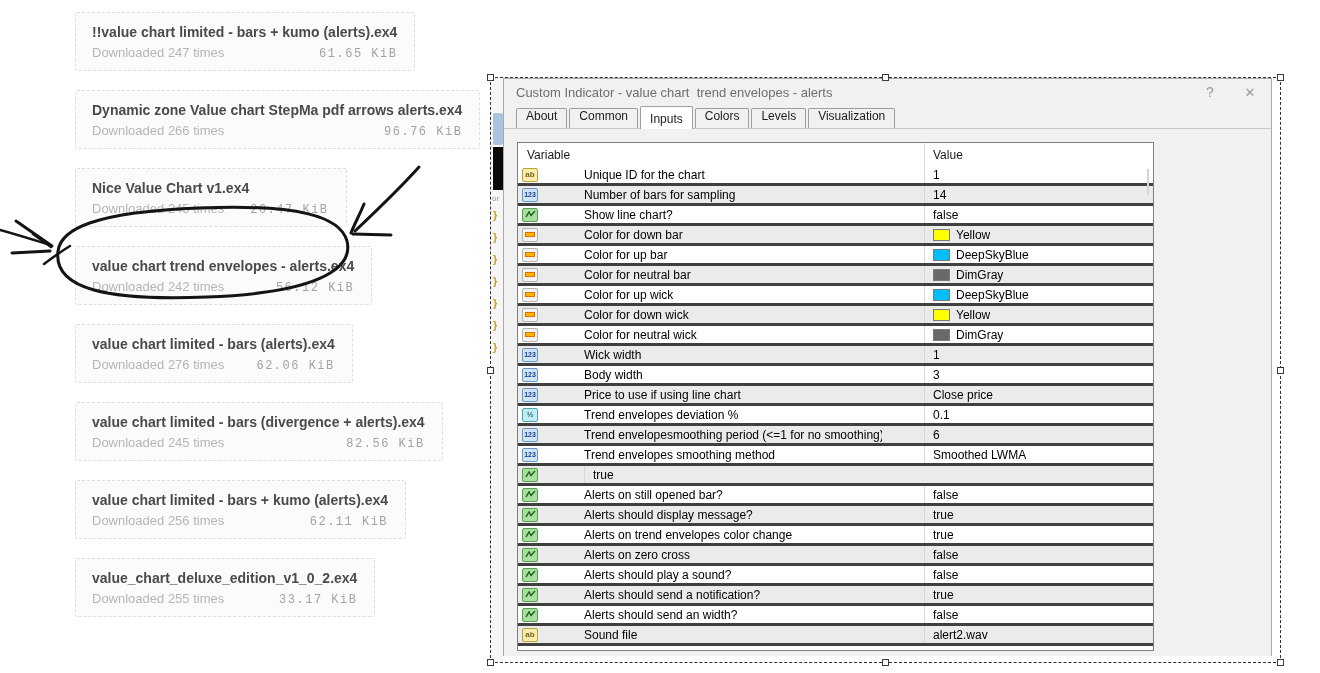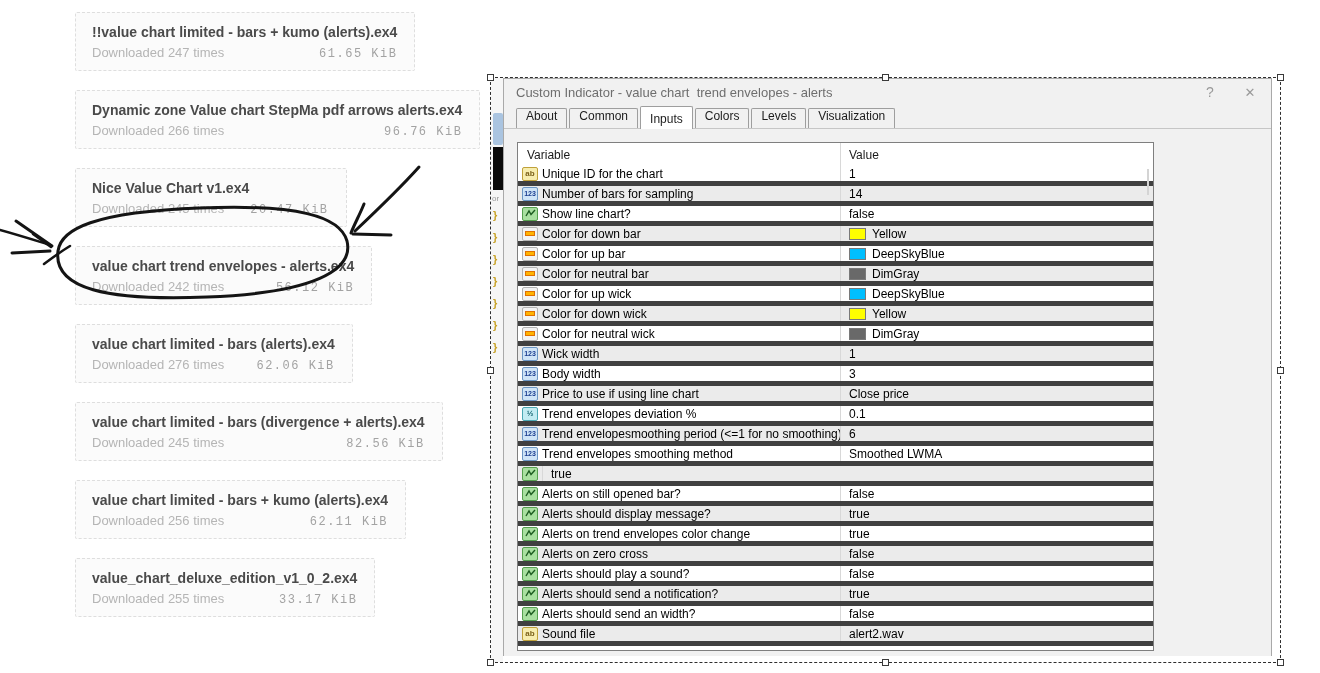--- a/index.html
+++ b/index.html
@@ -49,26 +49,26 @@
           border-bottom:1px solid #c6c6c6; }
   .tab { position:relative; font-size:12px; color:#1c1c1c; background:#f1f1f1;
          border:1px solid #9e9e9e; border-bottom:none; padding:0 9px 4px 9px;
          margin-right:2px; border-radius:2px 2px 0 0; height:20px; }
   .tab.active { background:#ffffff; height:23px; padding-top:5px; margin-bottom:-1px; z-index:2; }
 
   
   .ptable { position:absolute; left:13px; top:63px; width:637px; height:509px;
             background:#ffffff; border:1px solid #7f7f7f; overflow:hidden; }
   .trow, .thead { display:grid; grid-template-columns:24px 298px 1fr; align-items:center;
-                  height:20px; font-size:12px; color:#000; }
+                  height:20px; font-size:12px; color:#000;gap:42px; }
   .thead { height:23px; background:#fff; }
   .thead .hvar { grid-column:1 / span 2; padding-left:9px; color:#1a1a1a; }
   .thead .hval { border-left:1px solid #d8d8d8; padding-left:8px; height:100%;
                  display:flex; align-items:center; color:#1a1a1a; }
-  .trow { border-bottom:5px solid #404040; background:#fff; }
+  .trow { border-bottom:3px solid #404040; background:#fff; }
   .trow.alt { background:#ebebeb; }
   .tico { display:flex; align-items:center; justify-content:center; }
   .tvar { white-space:nowrap; overflow:hidden; }
   .tval { border-left:1px solid #d8d8d8; height:100%; display:flex; align-items:center;
           padding-left:8px; gap:6px; white-space:nowrap; }
   .swatch { width:17px; height:12px; border:1px solid #7a7a7a; flex:0 0 auto; }
 
   .icon-page { width:16px; height:14px; border-radius:2px; display:flex; align-items:center;
                justify-content:center; font-weight:bold; }
   .icon-string { background:#f7edae; border:1px solid #bfa13a; color:#7c621c; font-size:8px; }

